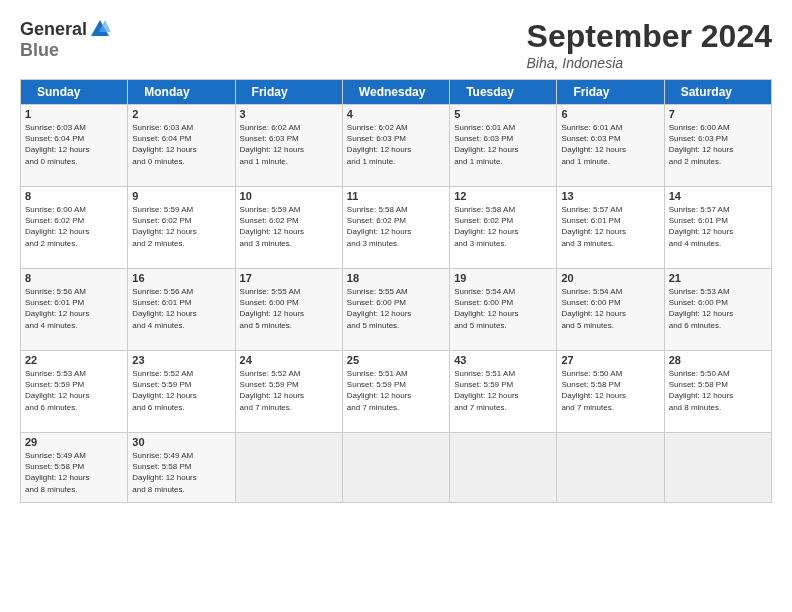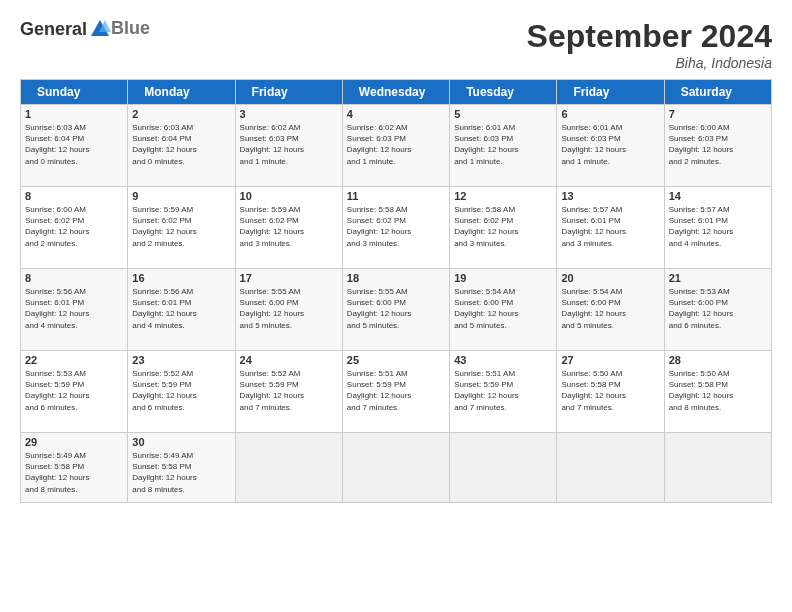--- a/index.html
+++ b/index.html
@@ -17,21 +17,21 @@
       background: #fff;
     }
     .header {
       display: flex;
       justify-content: space-between;
       align-items: flex-start;
       margin-bottom: 8px;
     }
     .logo {
       display: flex;
-      flex-direction: row;
+      flex-direction: column;
       align-items: flex-start;
     }
     .logo-text {
       display: flex;
       align-items: center;
     }
     .logo-general {
       font-size: 18px;
       font-weight: bold;
       color: #333;
@@ -40,21 +40,21 @@
       font-size: 18px;
       font-weight: bold;
       color: #737373;
     }
     .logo-icon {
       width: 22px;
       height: 22px;
       margin-left: 2px;
     }
     .title-area {
-      text-align: right;
+      text-align: left;
     }
     .month-title {
       font-size: 32px;
       font-weight: bold;
       color: #333;
     }
     .location {
       font-size: 14px;
       color: #555;
       font-style: italic;

